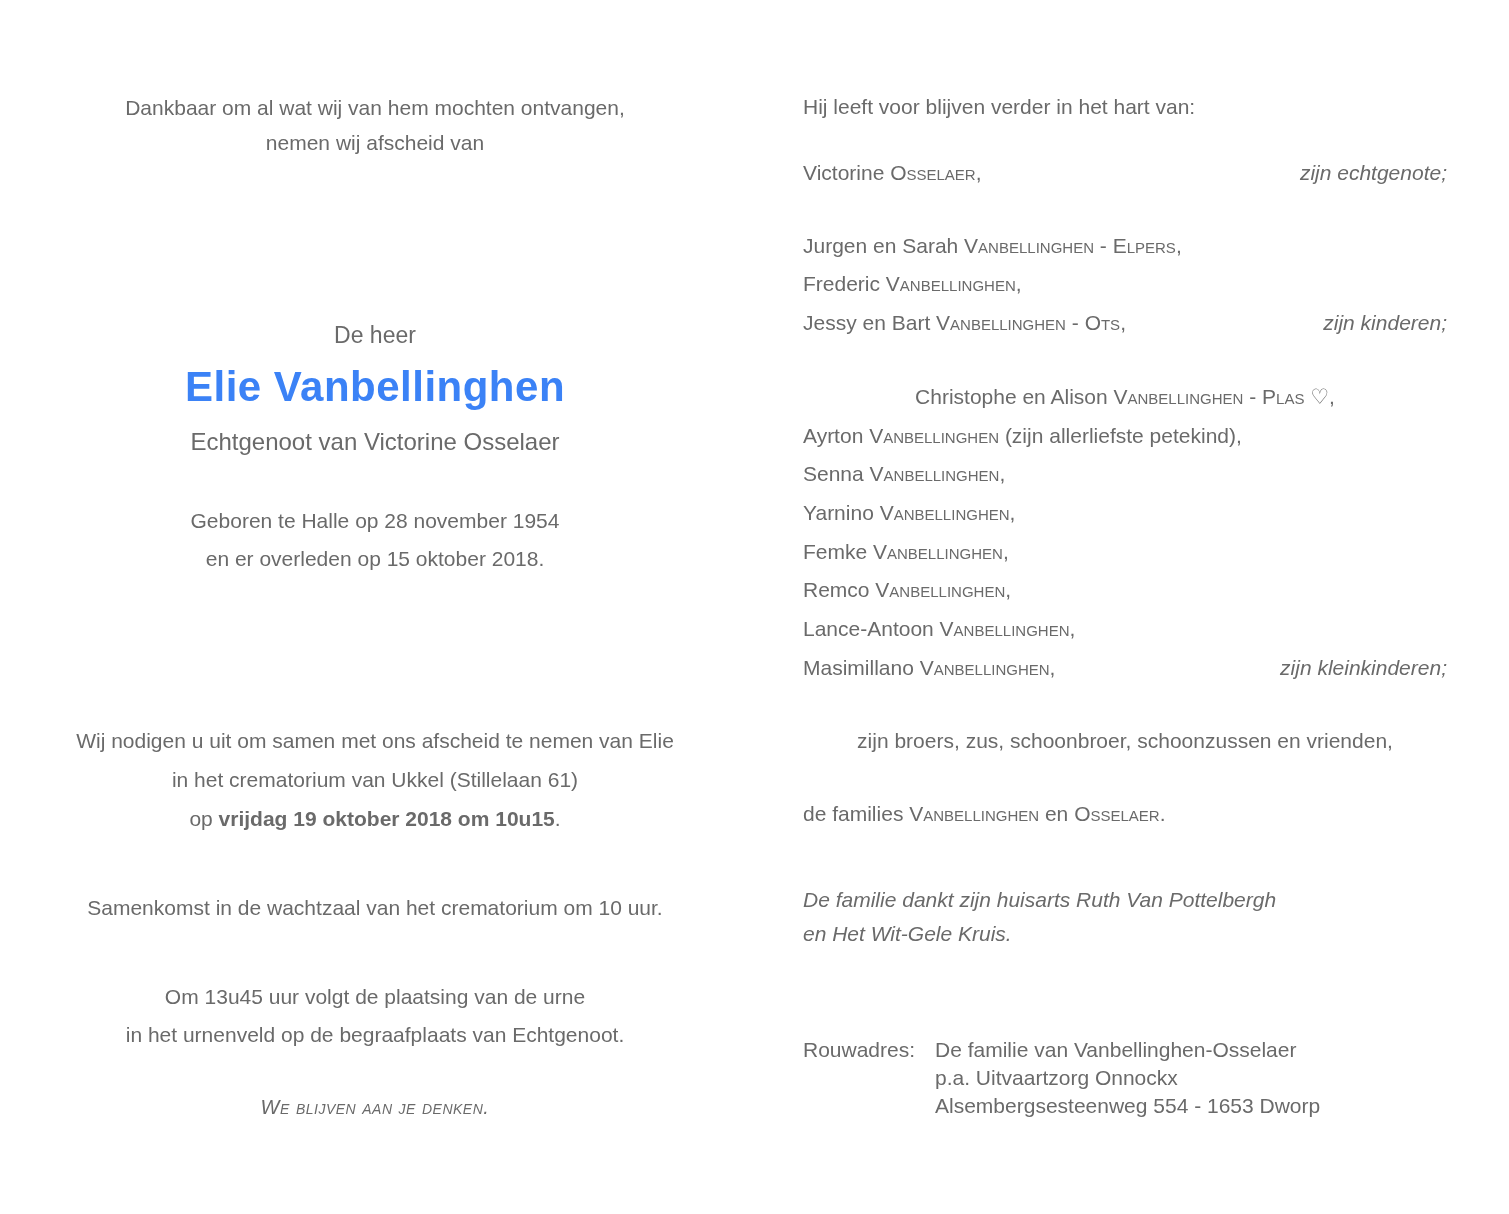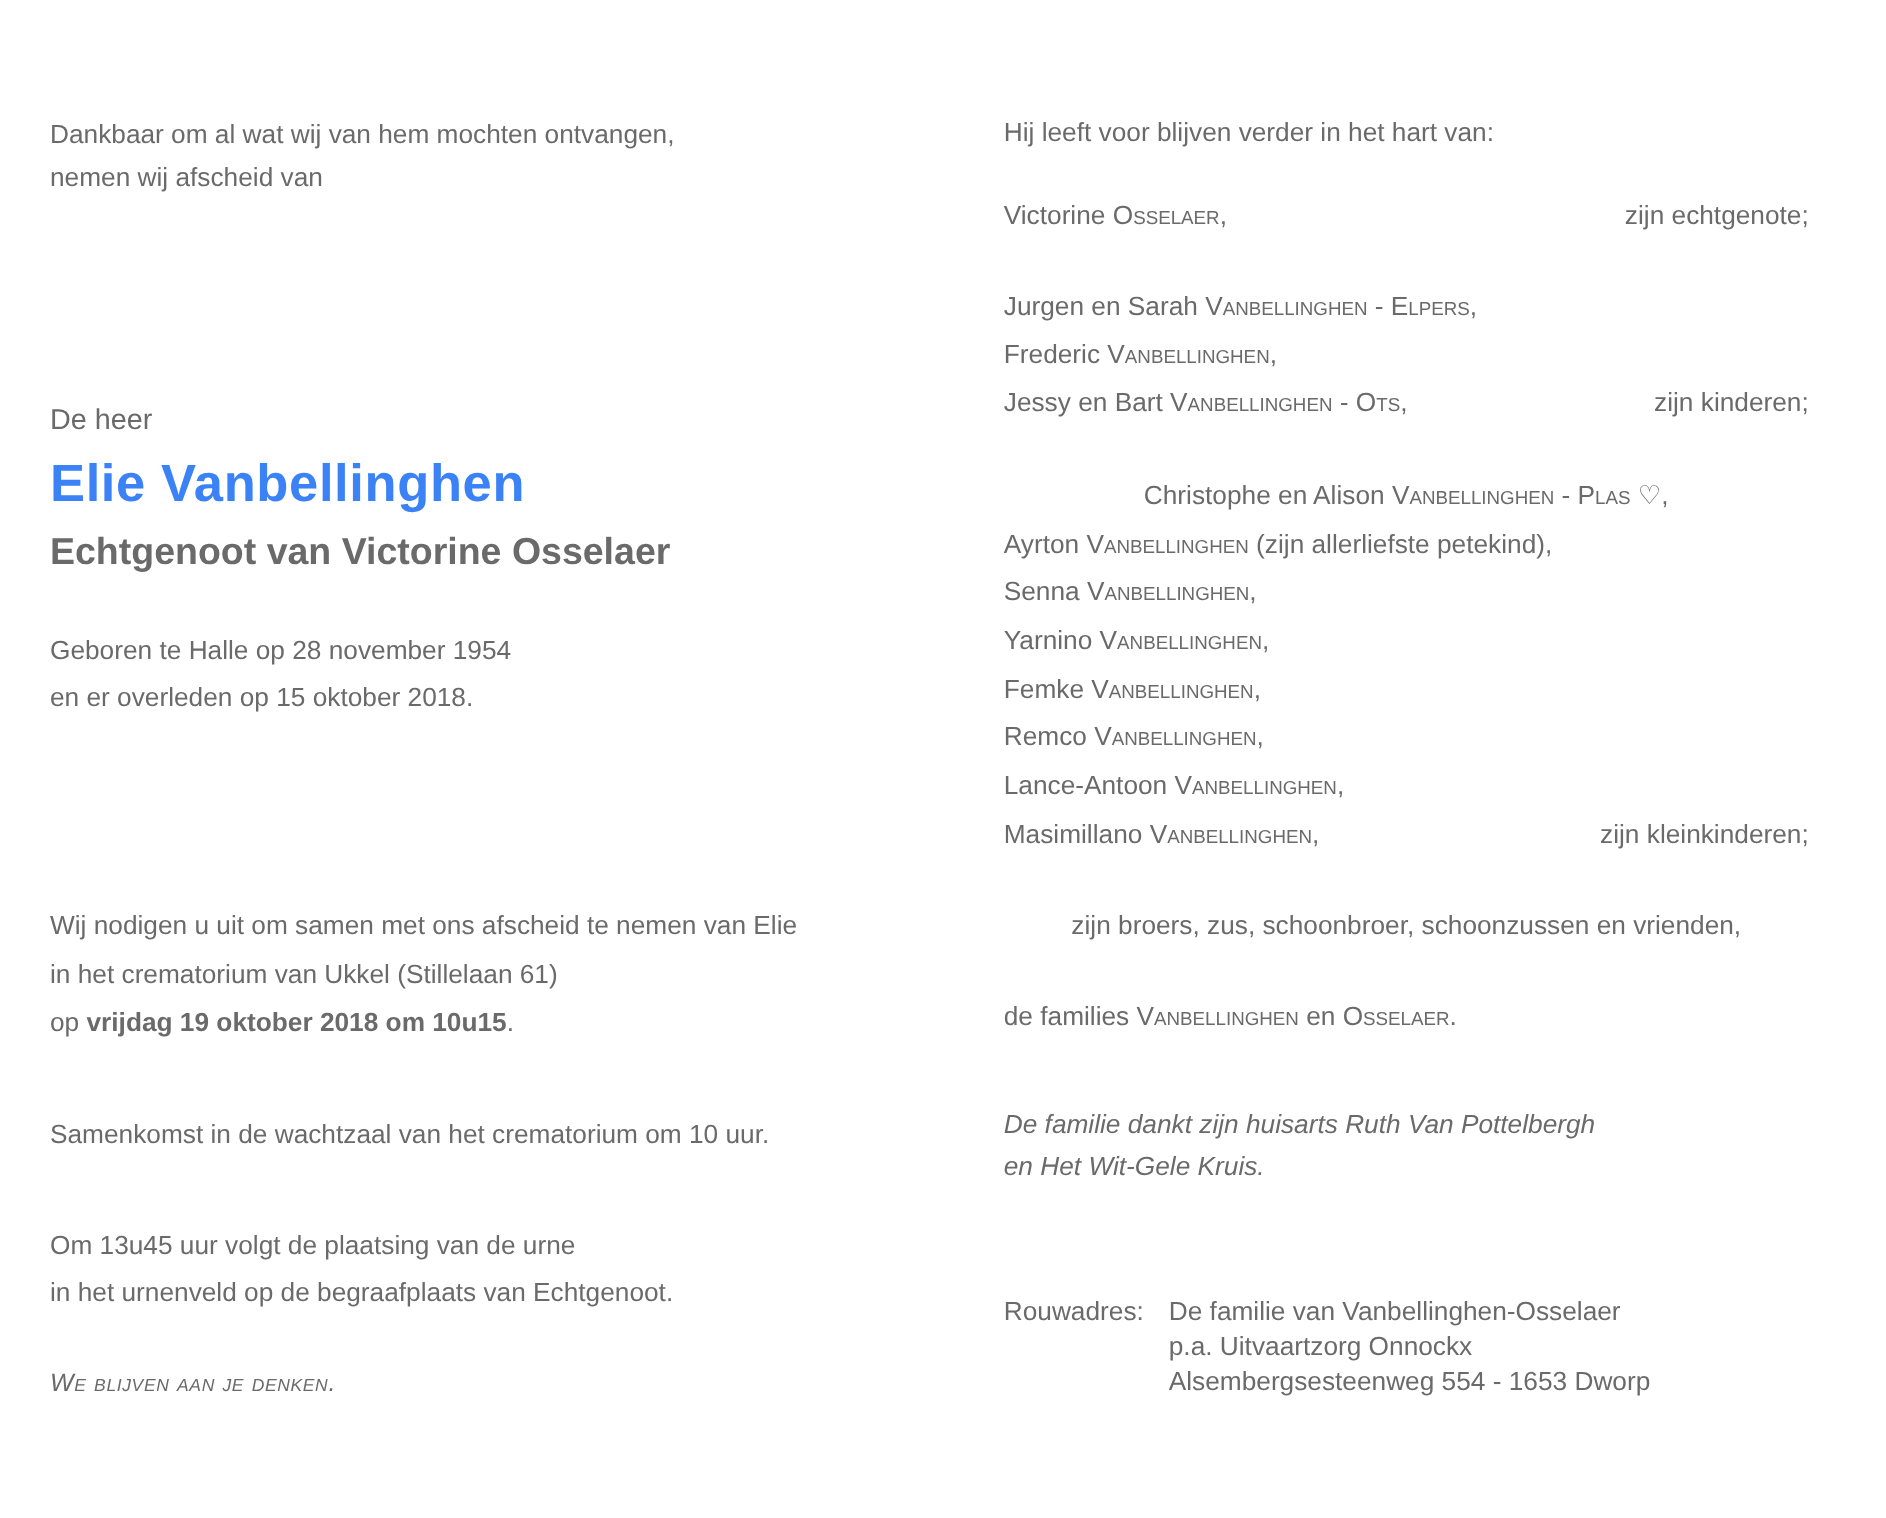--- a/index.html
+++ b/index.html
@@ -2,37 +2,37 @@
 <html><head>
 <meta charset="utf-8">
 <style>
   * { margin:0; padding:0; box-sizing:border-box; }
   html,body { background:#ffffff; }
   body {
     width:1509px; height:1214px; position:relative; overflow:hidden;
     font-family:"Liberation Sans","DejaVu Sans",sans-serif;
     color:#6a6a6a;
   }
-  .block { position:absolute; left:40px; width:670px; text-align:left; }
+  .block { position:absolute; left:40px; width:670px; text-align:center; }
   .rcol  { position:absolute; left:803px; top:88px; width:644px; text-align:left; font-size:21px; }
 
   #intro       { top:90px;  font-size:21px; line-height:35px; }
   #name-block  { top:320px; }
   .salutation  { font-size:23px; line-height:30px; }
   .deceased-name { font-size:42px; font-weight:bold; line-height:50px; margin-top:12px; color:#3b82f6; letter-spacing:0.5px; }
-  .subtitle    { font-size:30px; line-height:40px; margin-top:10px;font-weight:bold; }
+  .subtitle    { font-size:24px; line-height:40px; margin-top:10px; }
   #dates       { top:502px; font-size:21px; line-height:38px; }
   #invite      { top:721px; font-size:21px; line-height:39px; }
   #gathering   { top:889px; font-size:21px; line-height:38px; }
   #urn         { top:978px; font-size:21px; line-height:38px; }
   #motto       { top:1094px; font-size:20px; line-height:27px; font-style:italic; font-variant:small-caps; letter-spacing:0.5px; }
 
   .rhead  { line-height:38px; margin-bottom:28px; }
   .rrow   { display:flex; justify-content:space-between; align-items:baseline; line-height:38.7px; }
-  .lbl    { white-space:nowrap; }
+  .lbl    { font-style:italic; white-space:nowrap; }
   .sc     { font-variant:small-caps; }
   .gap-a  { margin-top:34px; }
   .gap-b  { margin-top:35px;justify-content:center; }
   .thanks { margin-top:49px; font-style:italic; line-height:34px; }
   .rouw   { margin-top:85px; display:flex; line-height:28px; }
   .rouw-label { width:132px; flex:none; }
   b { font-weight:bold; }
 </style>
 </head>
 <body>

